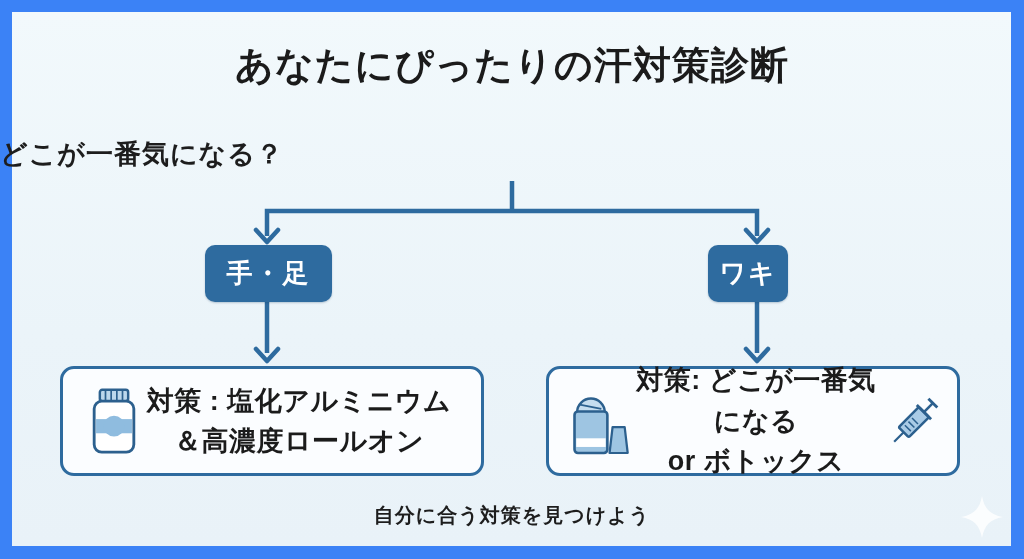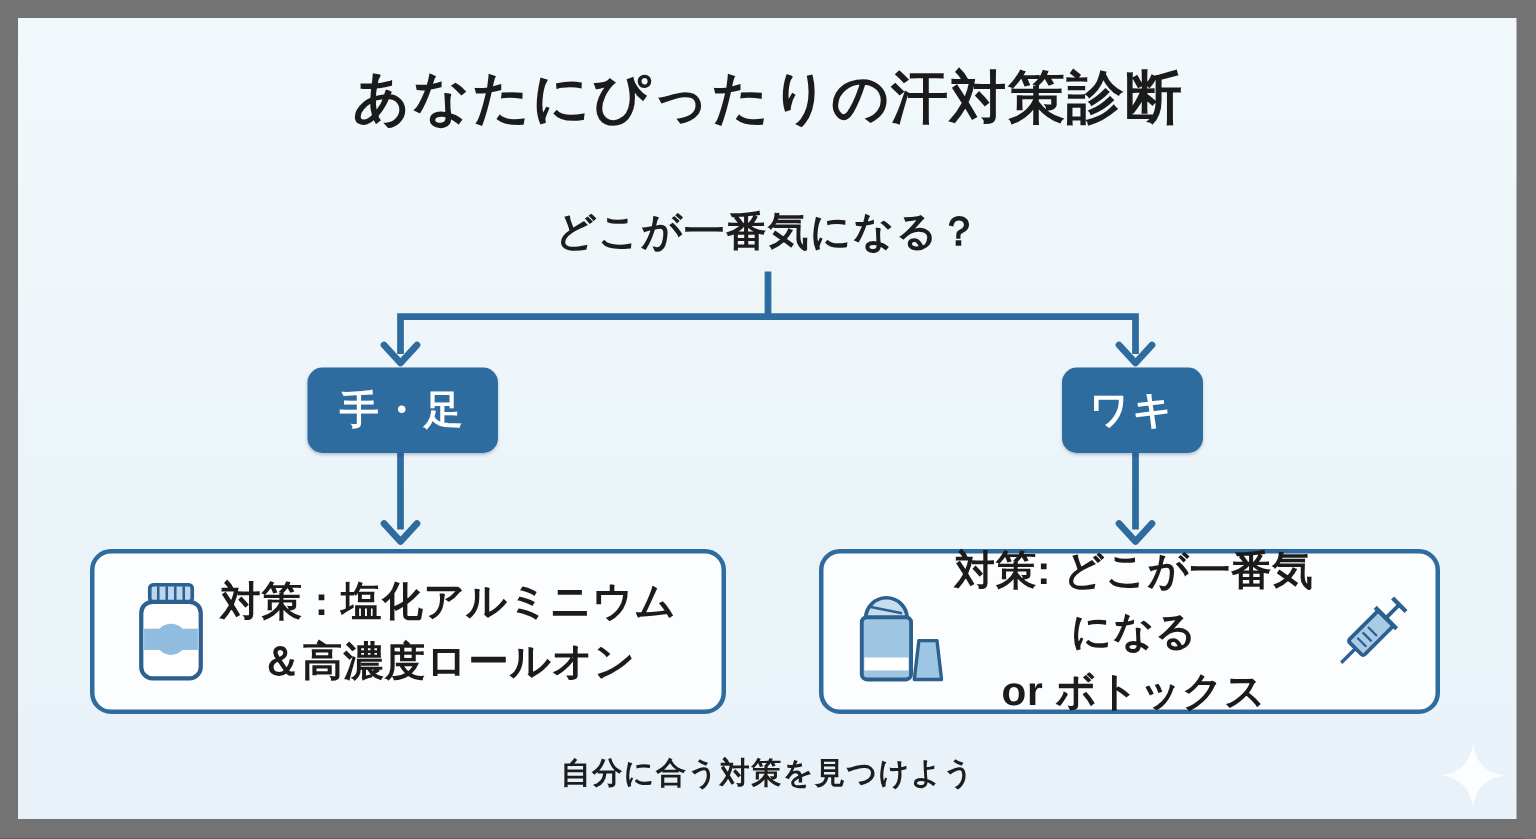--- a/index.html
+++ b/index.html
@@ -1,48 +1,47 @@
 <!DOCTYPE html>
 <html lang="ja"><head>
 <meta charset="utf-8">
 <style>
   html,body{margin:0;padding:0;background:#555;}
   .canvas{
     position:relative;
     width:1024px;height:559px;
-    background:#737373;
+    background:#3b82f6;
     font-family:"Liberation Sans","DejaVu Sans",sans-serif;
     overflow:hidden;
   }
   .panel{
     position:absolute;left:12px;top:12px;right:13px;bottom:13px;
     background:linear-gradient(180deg,#f2f9fc 0%,#ebf4f9 60%,#e9f2f8 100%);
   }
   .title{
     position:absolute;left:0;top:40px;width:100%;
     margin:0;text-align:center;
     font-size:38px;font-weight:800;color:#1b1b1b;
     letter-spacing:1px;
   }
   .question{
     position:absolute;left:0;top:136px;width:100%;
-    text-align:center;
     font-size:27px;font-weight:700;color:#1d1d1d;
     letter-spacing:1px;
   }
   .connectors{position:absolute;left:0;top:0;width:1024px;height:559px;pointer-events:none;}
   .option{
     position:absolute;top:245px;height:57px;
     background:#2e6b9f;border-radius:10px;
     display:flex;align-items:center;justify-content:center;
     color:#ffffff;font-size:26px;font-weight:700;letter-spacing:2px;
     box-shadow:0 1px 2px rgba(20,60,100,.25);
   }
   .option-left{left:205px;width:127px;}
-  .option-right{left:708px;width:94px;}
+  .option-right{left:708px;width:80px;}
   .result{
     position:absolute;top:366px;height:110px;
     background:#fbfdff;border:3px solid #2e6b9f;border-radius:14px;
     box-sizing:border-box;
     display:flex;align-items:center;
   }
   .result-left{left:60px;width:424px;padding:0 26px 0 22px;}
   .result-right{left:546px;width:414px;padding:0 10px 0 16px;}
   .result-text{
     flex:1;text-align:center;

